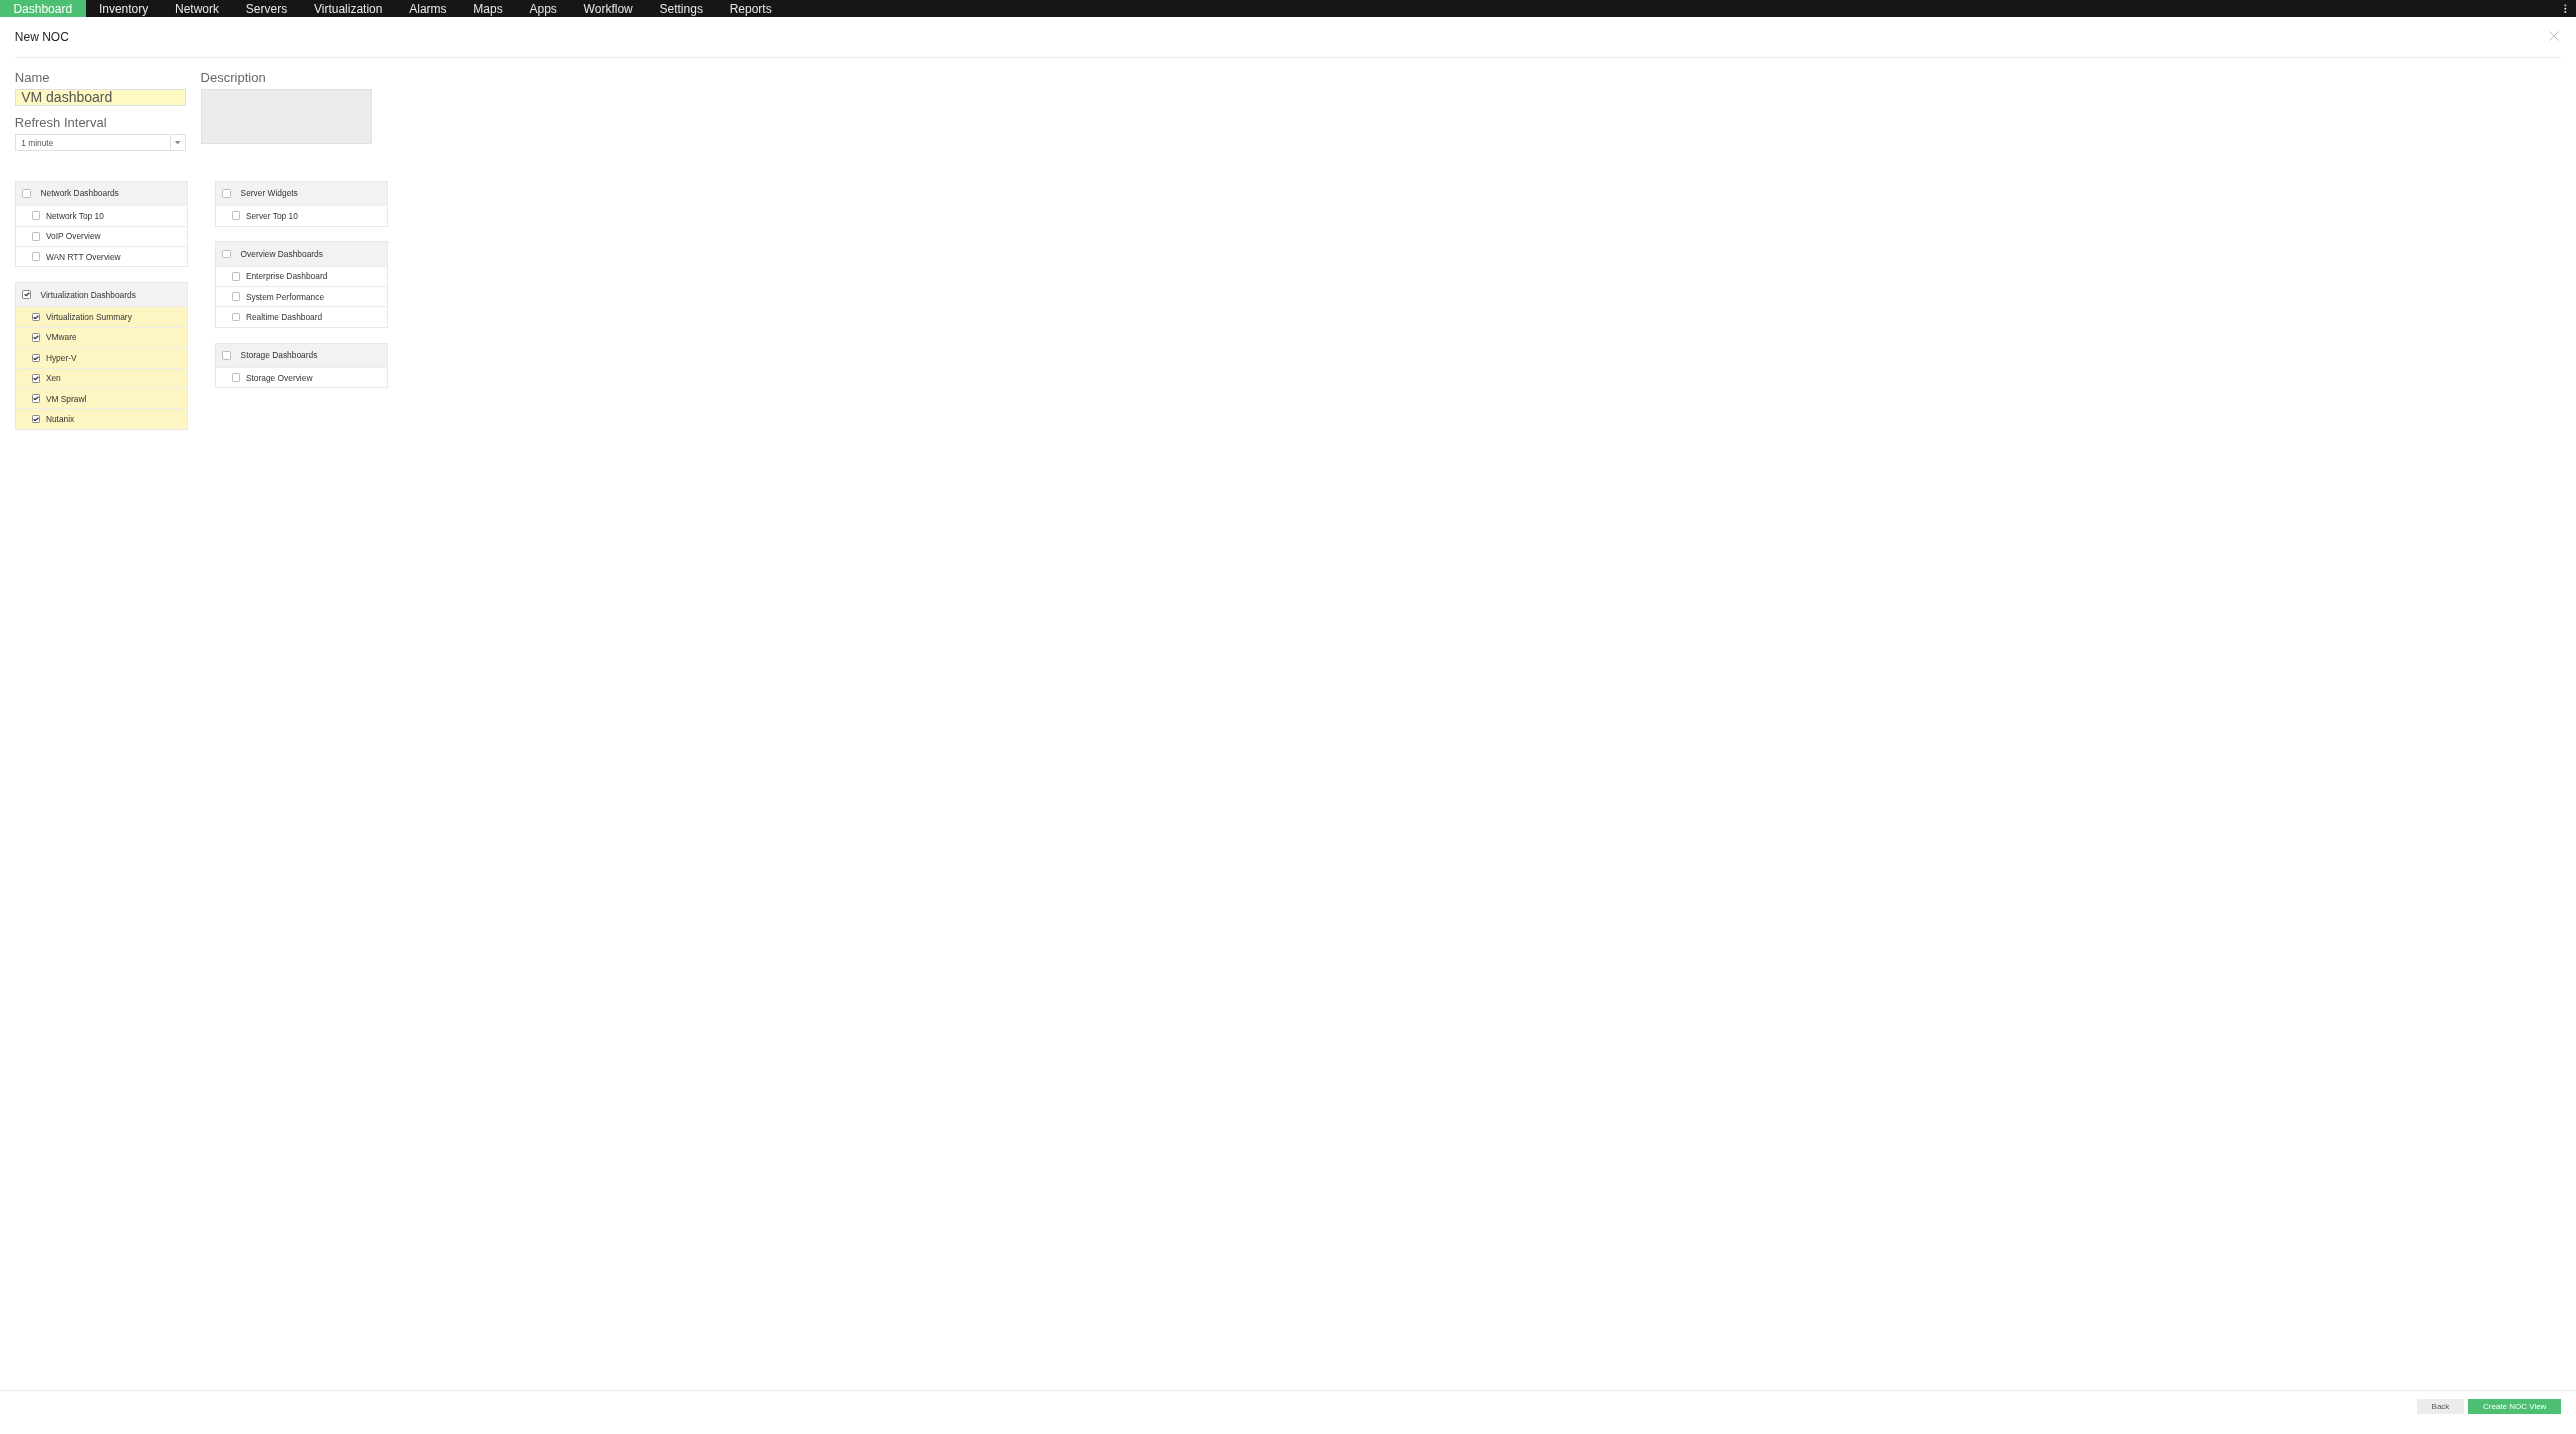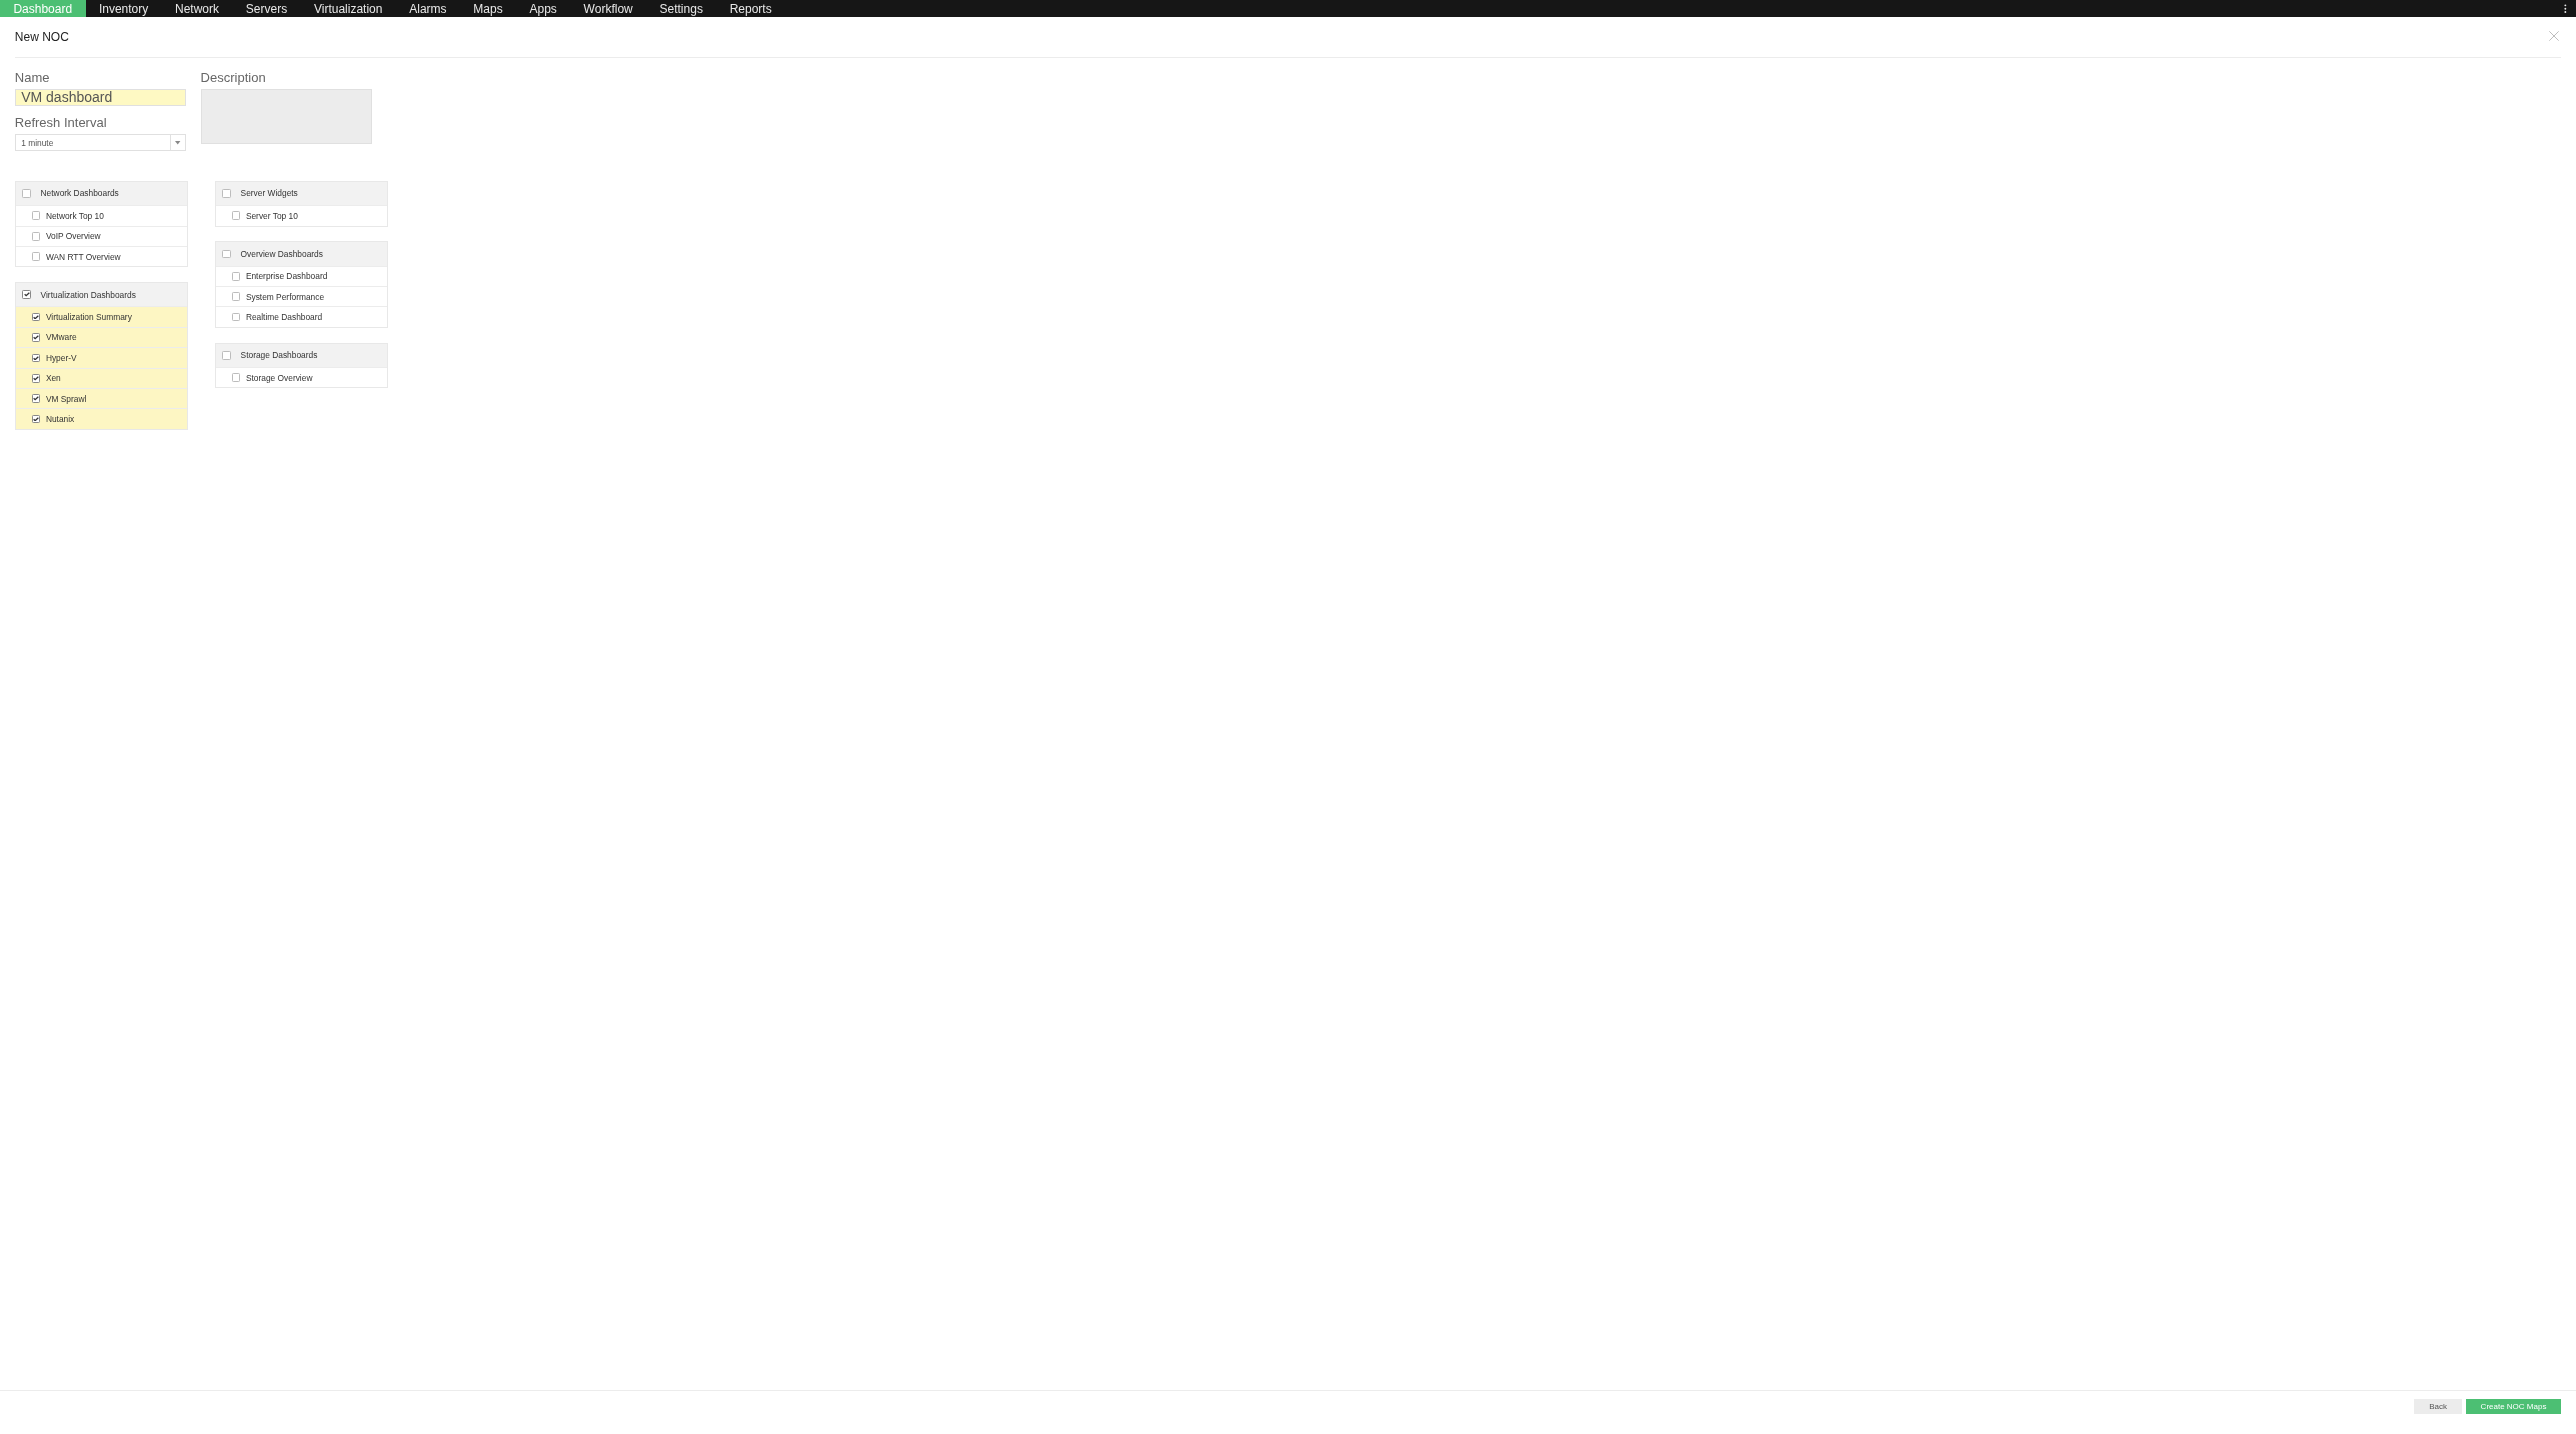--- a/index.html
+++ b/index.html
@@ -437,15 +437,15 @@
             <span class="chk"></span>
             <span class="group-item-label">Storage Overview</span>
           </div>
         </div>
       </div>
     </div>
 </div>
 
 <div class="footer">
   <button class="btn btn-secondary">Back</button>
-  <button class="btn btn-primary">Create NOC Maps</button>
+  <button class="btn btn-primary">Create NOC View</button>
 </div>
 
 
 </body></html>

